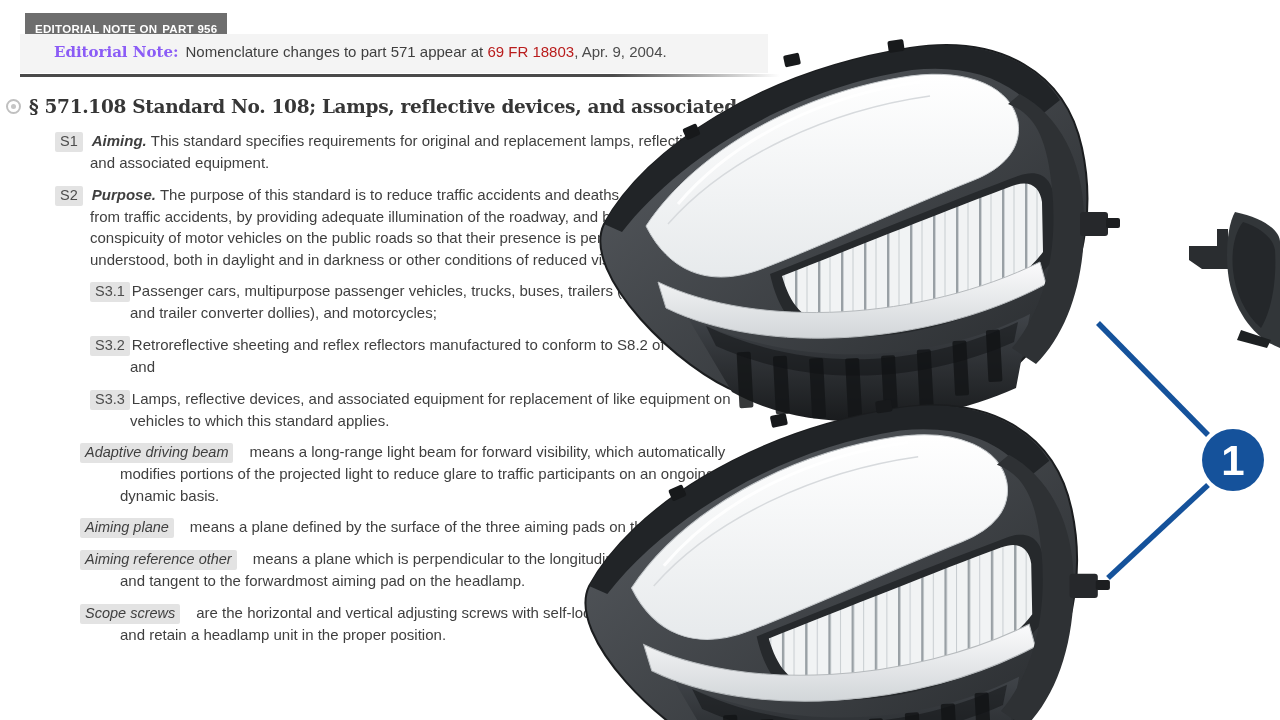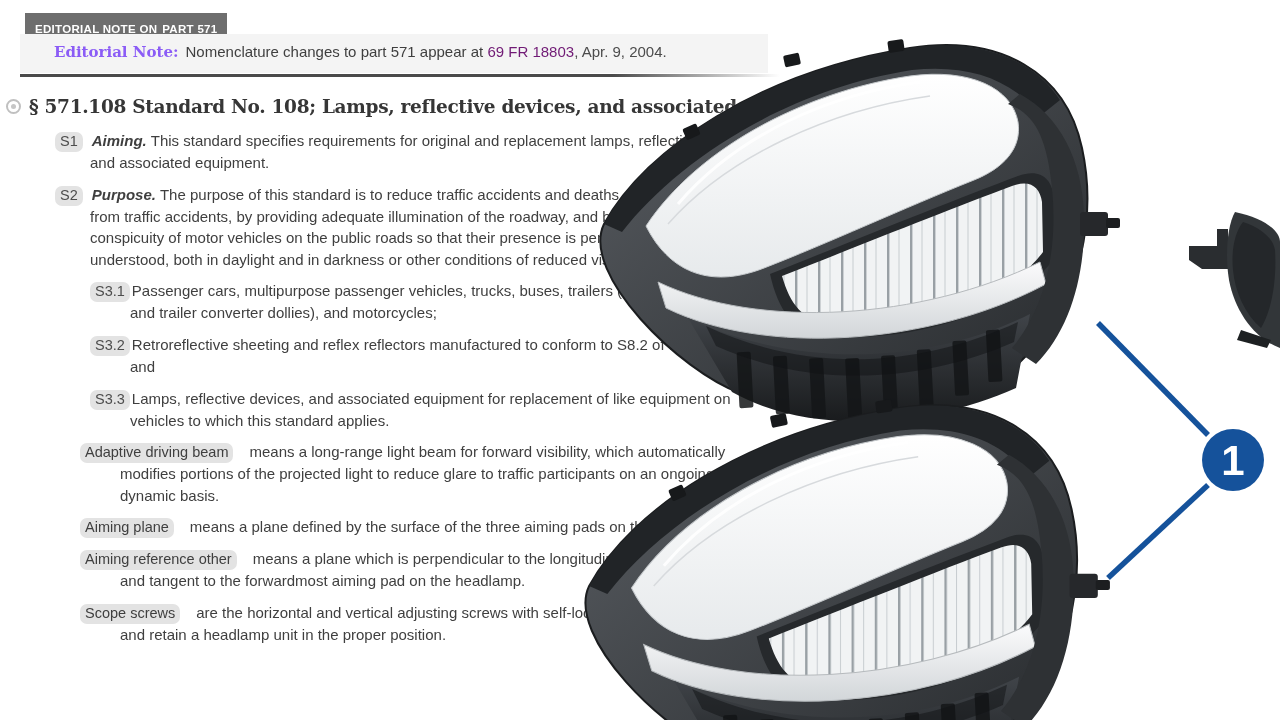--- a/index.html
+++ b/index.html
@@ -15,45 +15,45 @@
             display:flex; align-items:center; padding:16px 10px; }
   .banner .bl { margin-right:5px; }
   .banner .blink { text-decoration:underline; color:#fff; cursor:pointer; }
 
   .note-box { position:absolute; left:20px; top:34px; width:748px; padding:9px 0 12px 34px;
               background:#f4f4f4; font-size:15px; }
   .note-rule { position:absolute; left:20px; top:74px; width:760px; height:3px;
                background:linear-gradient(to right,#4a4a4a 78%,rgba(74,74,74,0)); }
   .note-label { font-family:"DejaVu Serif","Liberation Serif",serif; font-weight:bold;
                 color:#8b5cf6; margin-right:7px; }
-  .note-link { color:#701a75; text-decoration:none; cursor:pointer; }
+  .note-link { color:#b91c1c; text-decoration:none; cursor:pointer; }
   .note-gray { color:#4c4c4c; }
 
   .heading-row { position:absolute; left:6px; top:96px; display:flex; align-items:center; white-space:nowrap; }
   .anchor-icon { width:15px; height:15px; border:2px solid #c0c0c0; border-radius:50%;
                  display:inline-flex; align-items:center; justify-content:center; margin-right:8px; cursor:pointer; }
   .anchor-icon i { display:block; width:5px; height:5px; border-radius:50%; background:#c6c6c6; }
   .section-heading { font-family:"DejaVu Serif","Liberation Serif",serif; font-weight:bold;
                      font-size:18.5px; color:#363636; letter-spacing:-0.3px; }
 
   .doc-body { position:absolute; left:0; top:130px; width:766px; font-size:15px; line-height:21.6px; }
 
-  .chip { display:inline-block; background:#e3e3e3; color:#4d4d4d; border-radius:7px;
+  .chip { display:inline-block; background:#e3e3e3; color:#4d4d4d; border-radius:2px;
           padding:0px 5px 1px; font-size:14.5px; line-height:19px; text-indent:0; }
   .lead { font-weight:bold; font-style:italic; margin-right:4px; }
   .lead:empty { margin-right:0; display:none; }
 
   .para { margin-bottom:10px; }
   .para.l1 { padding-left:90px; text-indent:-35px; }
   .para.l1 .chip { margin-right:9px; }
   .para.l2 { padding-left:130px; text-indent:-40px; }
   .para.l2 .chip { margin-right:2px; }
 
   .def { margin-bottom:10px; padding-left:120px; text-indent:-40px; }
-  .def .chip { color:#3f3f3f; margin-right:16px; }
+  .def .chip { font-style:italic; color:#3f3f3f; margin-right:16px; }
 
   
   .fig-layer { position:absolute; left:0; top:0; width:1280px; height:720px; z-index:2; }
   .lamp-box { position:absolute;
               background:radial-gradient(ellipse 52% 52% at 52% 50%,
                           rgba(255,255,255,1) 42%, rgba(255,255,255,.93) 58%, rgba(255,255,255,0) 76%); }
   .lamp-top { left:588px; top:16px; width:540px; height:430px; }
   .lamp-bottom { left:573px; top:376px; width:545px; height:434px; }
   .lamp-partial { position:absolute; left:1183px; top:212px; width:97px; height:136px; }
 
@@ -62,21 +62,21 @@
 </style>
 </head>
 <body>
 
 <div class="stage">
 
   <div class="doc-layer">
 
     <div class="banner">
       <span class="bl">EDITORIAL NOTE ON</span>
-      <span class="blink">PART 571</span>
+      <span class="blink">PART 956</span>
     </div>
 
     <div class="note-box">
       <span class="note-label">Editorial Note:</span><span>Nomenclature changes to part 571 appear at </span><a class="note-link">69 FR 18803</a><span class="note-gray">, Apr. 9, 2004.</span>
     </div>
     <div class="note-rule"></div>
 
     <div class="heading-row">
       <span class="anchor-icon">
           <i></i>

